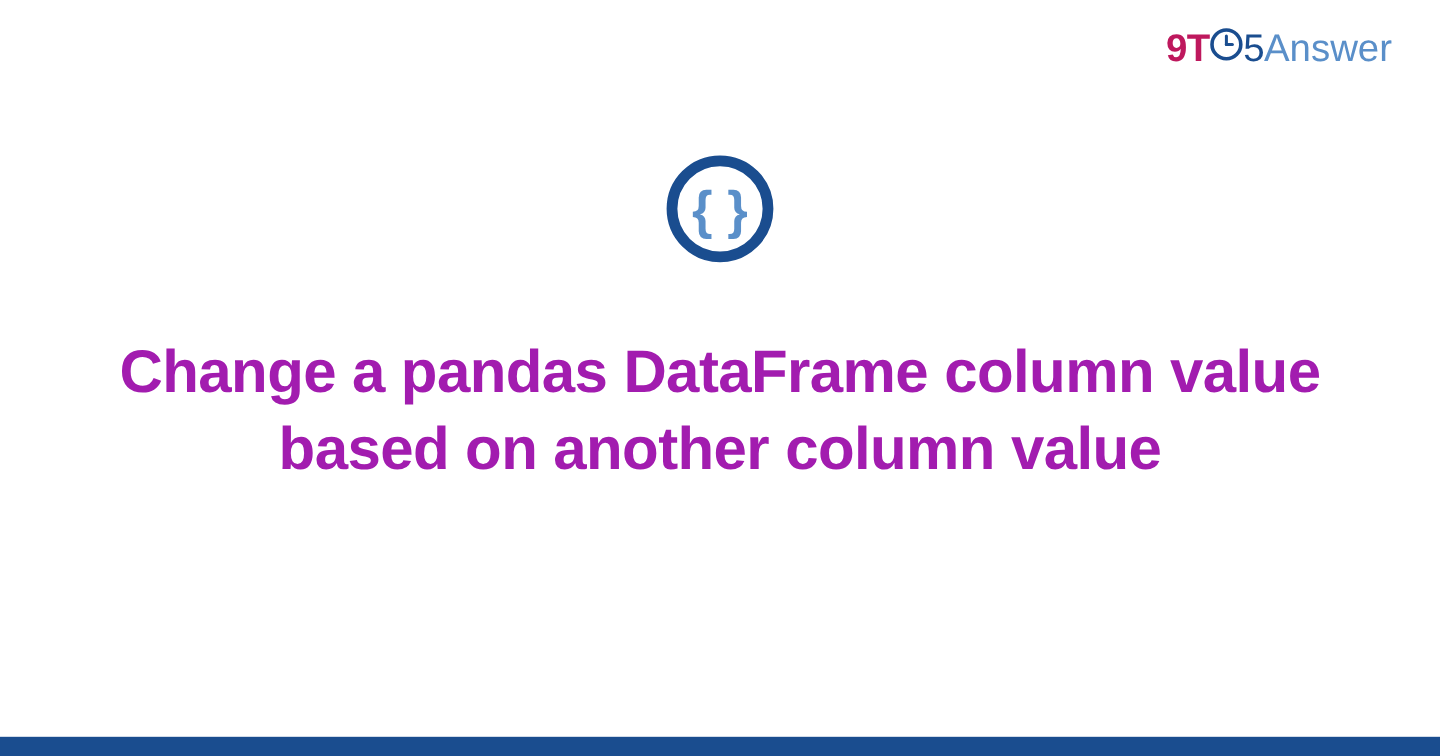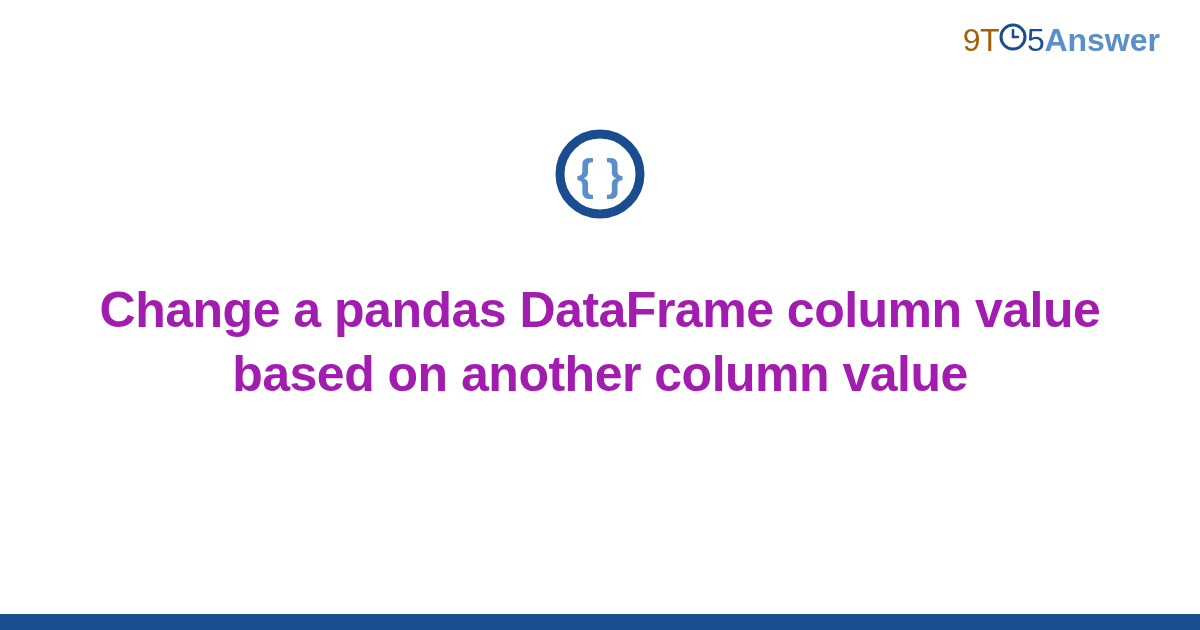--- a/index.html
+++ b/index.html
@@ -17,36 +17,36 @@
     }
     .logo {
       position: absolute;
       top: 22px;
       right: 40px;
       font-size: 32px;
       font-weight: 400;
       letter-spacing: -0.5px;
     }
     .logo .nine-t {
-      color: #a16207;
-      font-weight: 400;
+      color: #be185d;
+      font-weight: 700;
     }
     .logo .clock-o {
       display: inline-block;
       vertical-align: middle;
       position: relative;
       top: -2px;
     }
     .logo .five {
       color: #1a4d8f;
       font-weight: 500;
     }
     .logo .answer {
       color: #5a8fc9;
-      font-weight: 700;
+      font-weight: 400;
       letter-spacing: 0px;
     }
     .center-icon {
       position: absolute;
       top: 128px;
       left: 50%;
       transform: translateX(-50%);
     }
     .title {
       position: absolute;

